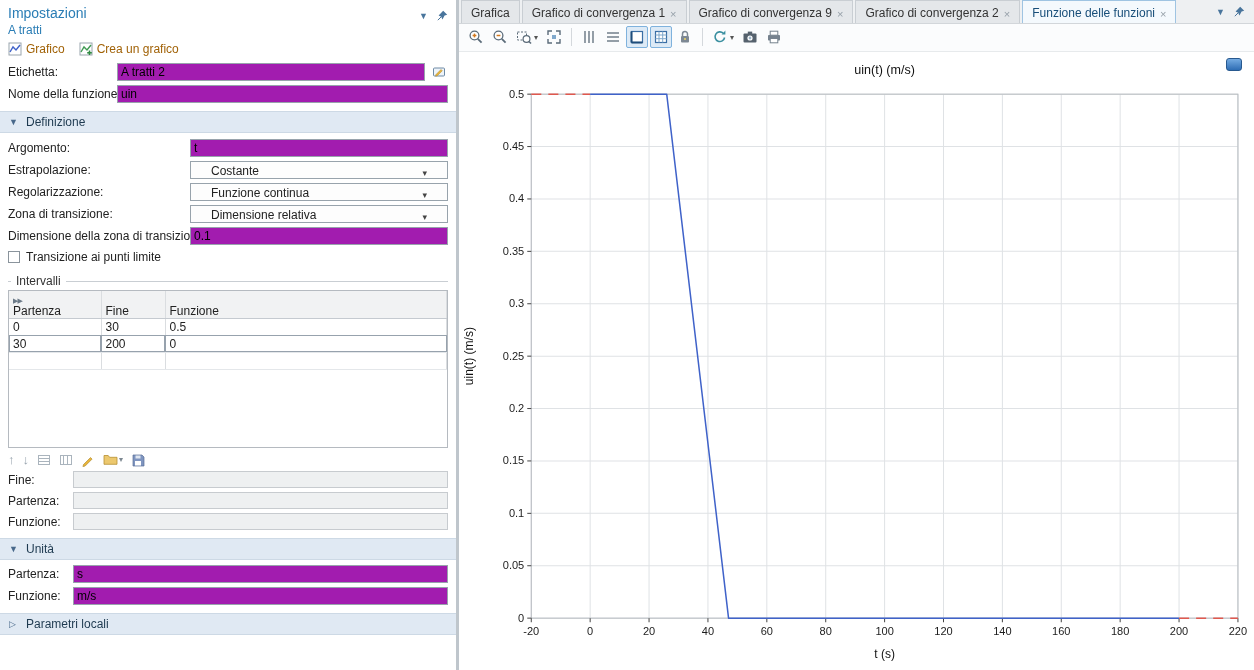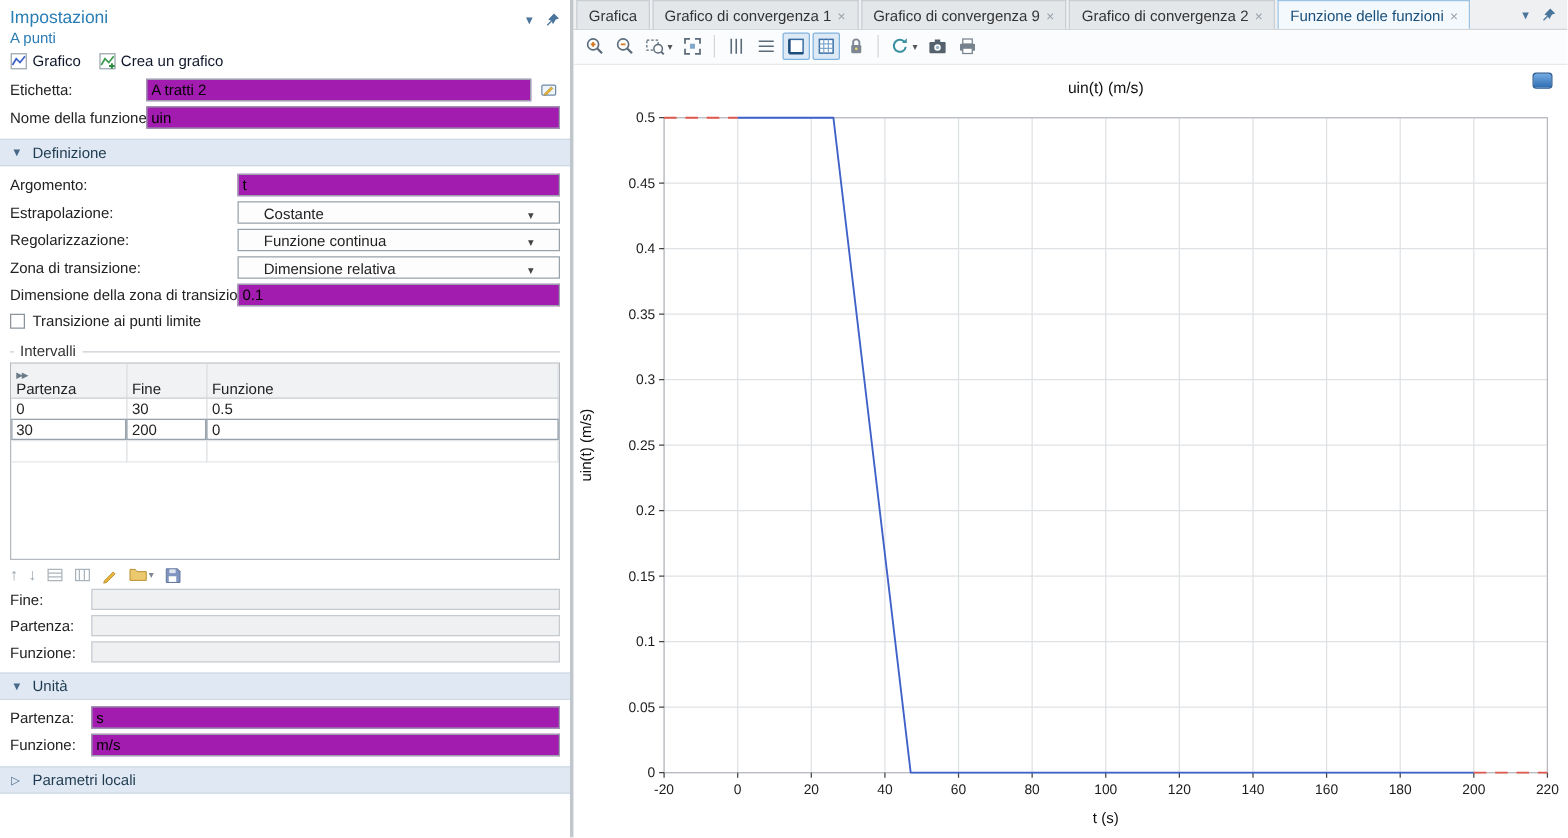--- a/index.html
+++ b/index.html
@@ -14,21 +14,21 @@
   
   .settings { width:459px; min-width:459px; height:100%; background:#fff;
               border-right:3px solid #bfc6cc; overflow:hidden; }
   .s-header { display:flex; align-items:flex-end; padding:5px 8px 1px 8px;gap:44px; }
   .s-title { font-size:14px; color:#2a7db5; }
   .hdr-icons { margin-left:auto; display:flex; align-items:center; gap:9px; color:#49759c; }
   .caret { font-size:9px; cursor:pointer; }
   .pin { cursor:pointer; display:flex; }
   .s-node { padding:1px 8px 2px 8px; color:#2a7db5; }
   .s-toolbar { display:flex; align-items:center; gap:14px; padding:3px 8px 5px 8px; }
-  .tool-btn { display:inline-flex; align-items:center; gap:4px; cursor:pointer; color:#0f172a;text-align:center; }
+  .tool-btn { display:inline-flex; align-items:center; gap:4px; cursor:pointer; color:#a16207;text-align:center; }
 
   .form-row { display:flex; align-items:center; padding:2px 8px; gap:5px; }
   .lbl { flex:none; white-space:nowrap; }
   .w104 { width:104px; }
   .w176 { width:177px; }
   .w60  { width:60px; }
   input.txt { flex:1; height:18px; border:1px solid #98a3ac; padding:0 3px;
               font:inherit; background:#a21caf; min-width:0; }
   input.gray { flex:1; height:17px; border:1px solid #c7cbcf; background:#eef0f1;
                font:inherit; padding:0 3px; min-width:0; }
@@ -113,21 +113,21 @@
         <span class="caret">▼</span>
         <span class="pin">
           <svg width="11" height="11" viewBox="0 0 11 11">
               <path d="M6.2 0.8 L10.2 4.8 L7.6 5.6 L5.4 9.4 L4.2 6.8 L1.6 5.6 Z" fill="#49759c"></path>
               <line x1="4.2" y1="6.8" x2="0.8" y2="10.2" stroke="#49759c" stroke-width="1"></line>
             </svg>
         </span>
       </span>
     </div>
 
-    <div class="s-node">A punti</div>
+    <div class="s-node">A tratti</div>
 
     <div class="s-toolbar">
       <span class="tool-btn">
         <svg width="14" height="14" viewBox="0 0 14 14">
             <rect x="1" y="1" width="12" height="12" fill="#fff" stroke="#9aa5ae"></rect>
             <polyline points="2,10 5,5 8,8 12,3" fill="none" stroke="#3f62c9" stroke-width="1.4"></polyline>
           </svg>
         <span>Grafico</span>
       </span>
       <span class="tool-btn">

